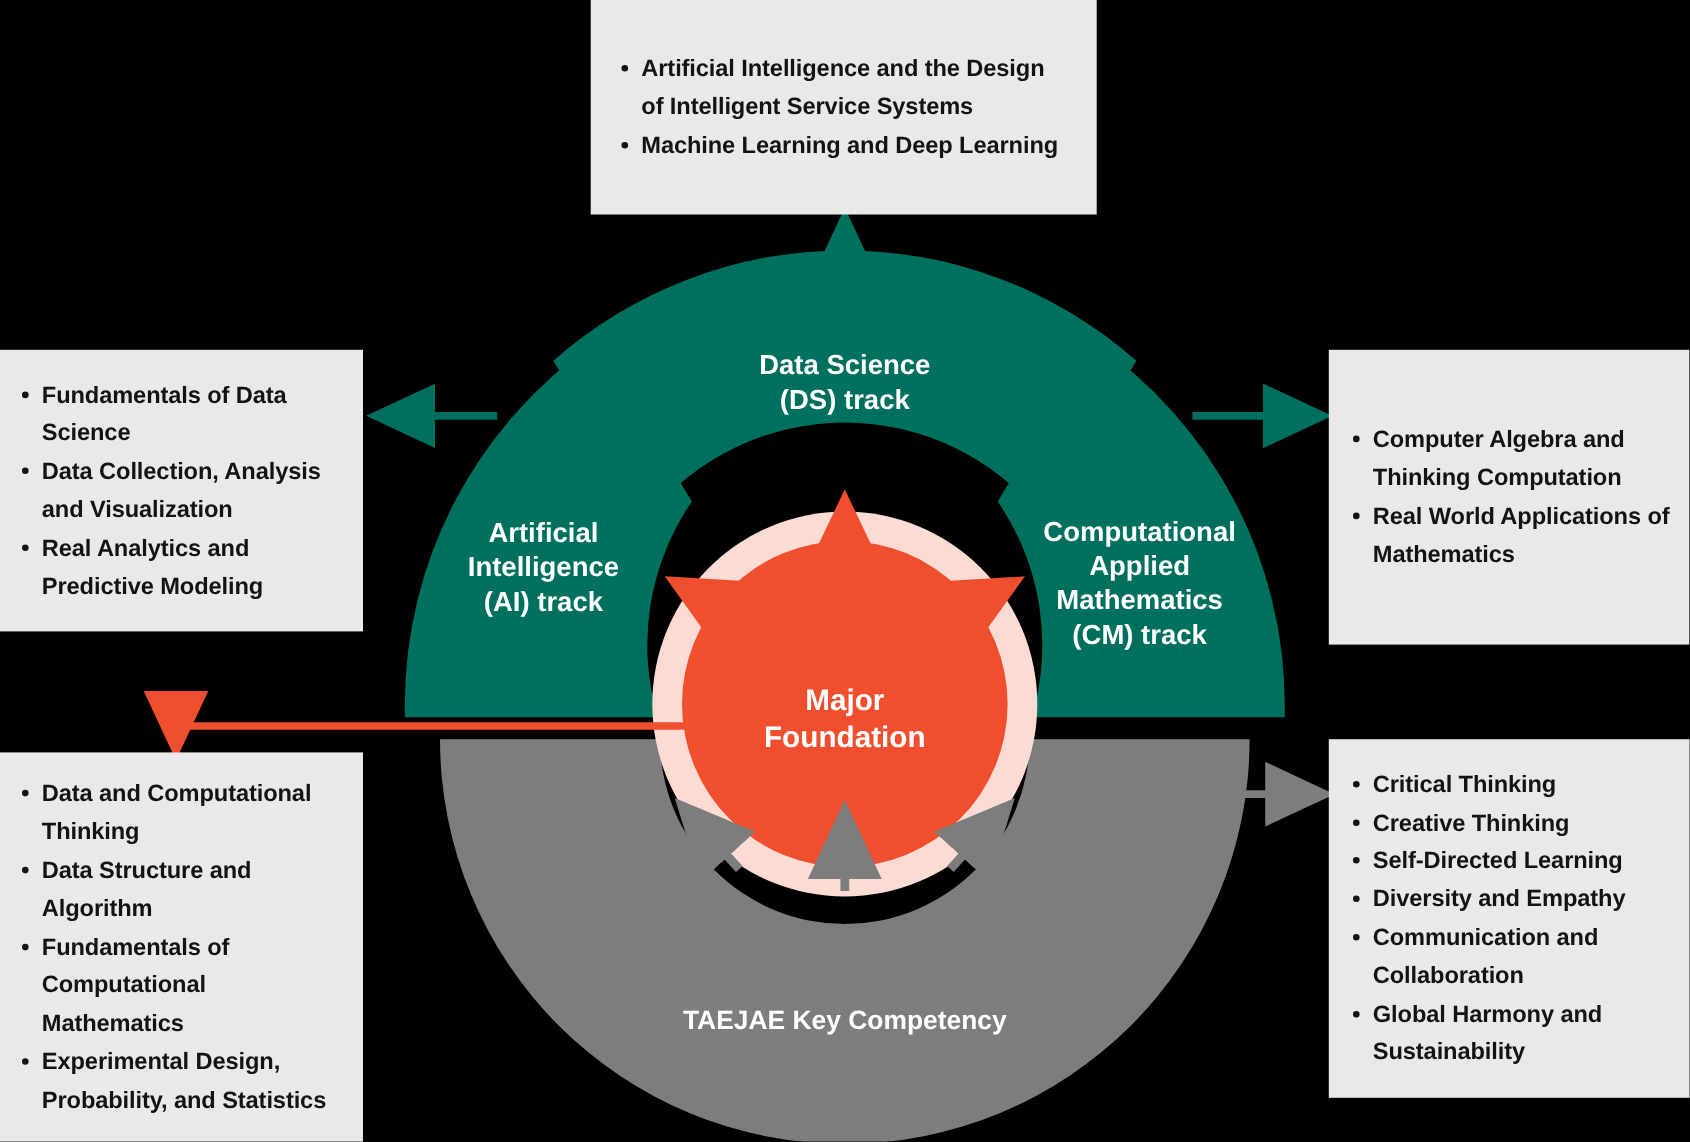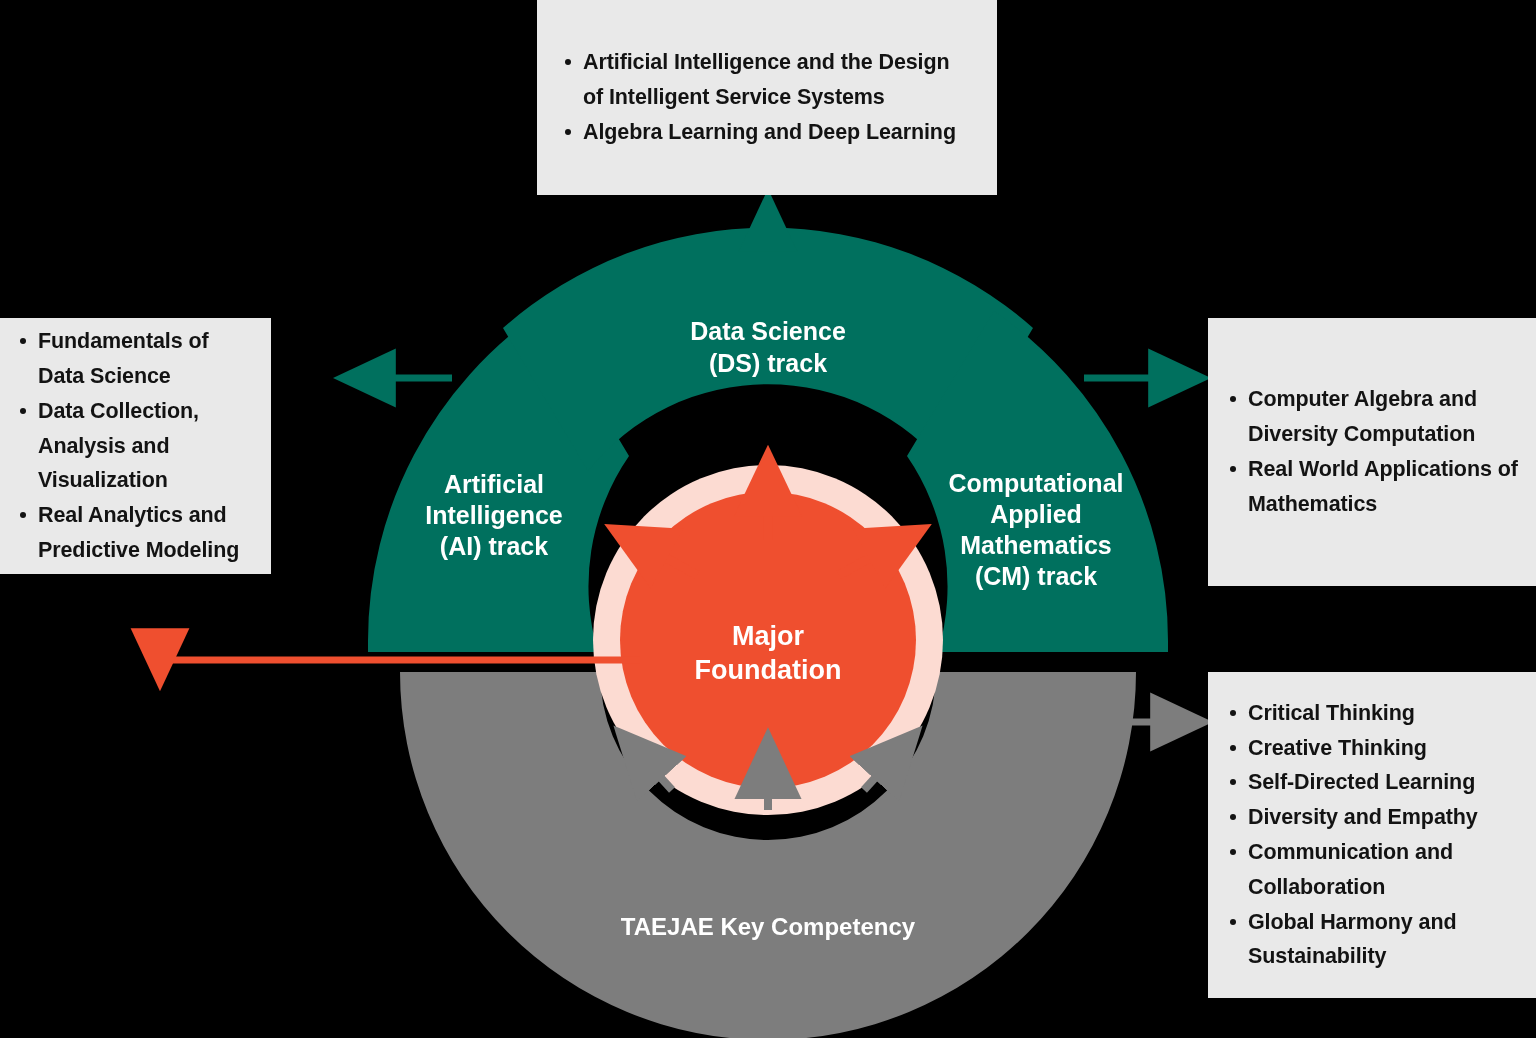--- a/index.html
+++ b/index.html
@@ -31,21 +31,21 @@
   }
   .infobox li::before{
     content:"";
     position:absolute;
     left:6px;top:14px;
     width:6px;height:6px;border-radius:50%;
     background:#131313;
   }
   
   #box-ds{left:537px;top:0px;width:460px;height:195px;padding:22px 26px 22px 22px;}
-  #box-ai{left:0px;top:318px;width:271px;height:256px;padding:18px 18px 18px 14px;}
+  #box-ai{left:0px;top:318px;width:330px;height:256px;padding:18px 18px 18px 14px;}
   #box-cm{left:1208px;top:318px;width:328px;height:268px;padding:18px 14px 18px 16px;}
   #box-mf{left:0px;top:684px;width:330px;height:354px;padding:14px 16px 14px 14px;}
   #box-kc{left:1208px;top:672px;width:395px;height:326px;padding:14px 14px 14px 16px;}
 
   .sector-label{
     fill:#ffffff;font-weight:bold;
     font-family:"Liberation Sans", sans-serif;
     text-anchor:middle;
   }
   .lbl-track{font-size:25px;}
@@ -174,39 +174,47 @@
       <text class="sector-label lbl-core" x="768" y="679">Foundation</text>
     </g>
     <g>
       <text class="sector-label lbl-kc" x="768" y="935">TAEJAE Key Competency</text>
     </g>
   </svg>
 
   <div class="infobox" id="box-ds">
     <ul>
       <li>Artificial Intelligence and the Design of Intelligent Service Systems</li>
-      <li>Algebra Learning and Deep Learning</li>
+      <li>Machine Learning and Deep Learning</li>
     </ul>
   </div>
 
   <div class="infobox" id="box-ai">
     <ul>
       <li>Fundamentals of Data Science</li>
       <li>Data Collection, Analysis and Visualization</li>
       <li>Real Analytics and Predictive Modeling</li>
     </ul>
   </div>
 
   <div class="infobox" id="box-cm">
     <ul>
-      <li>Computer Algebra and Diversity Computation</li>
+      <li>Computer Algebra and Thinking Computation</li>
       <li>Real World Applications of Mathematics</li>
     </ul>
   </div>
 
+  <div class="infobox" id="box-mf">
+    <ul>
+      <li>Data and Computational Thinking</li>
+      <li>Data Structure and Algorithm</li>
+      <li>Fundamentals of Computational Mathematics</li>
+      <li>Experimental Design, Probability, and Statistics</li>
+    </ul>
+  </div>
 
   <div class="infobox" id="box-kc">
     <ul>
       <li>Critical Thinking</li>
       <li>Creative Thinking</li>
       <li>Self-Directed Learning</li>
       <li>Diversity and Empathy</li>
       <li>Communication and Collaboration</li>
       <li>Global Harmony and Sustainability</li>
     </ul>

